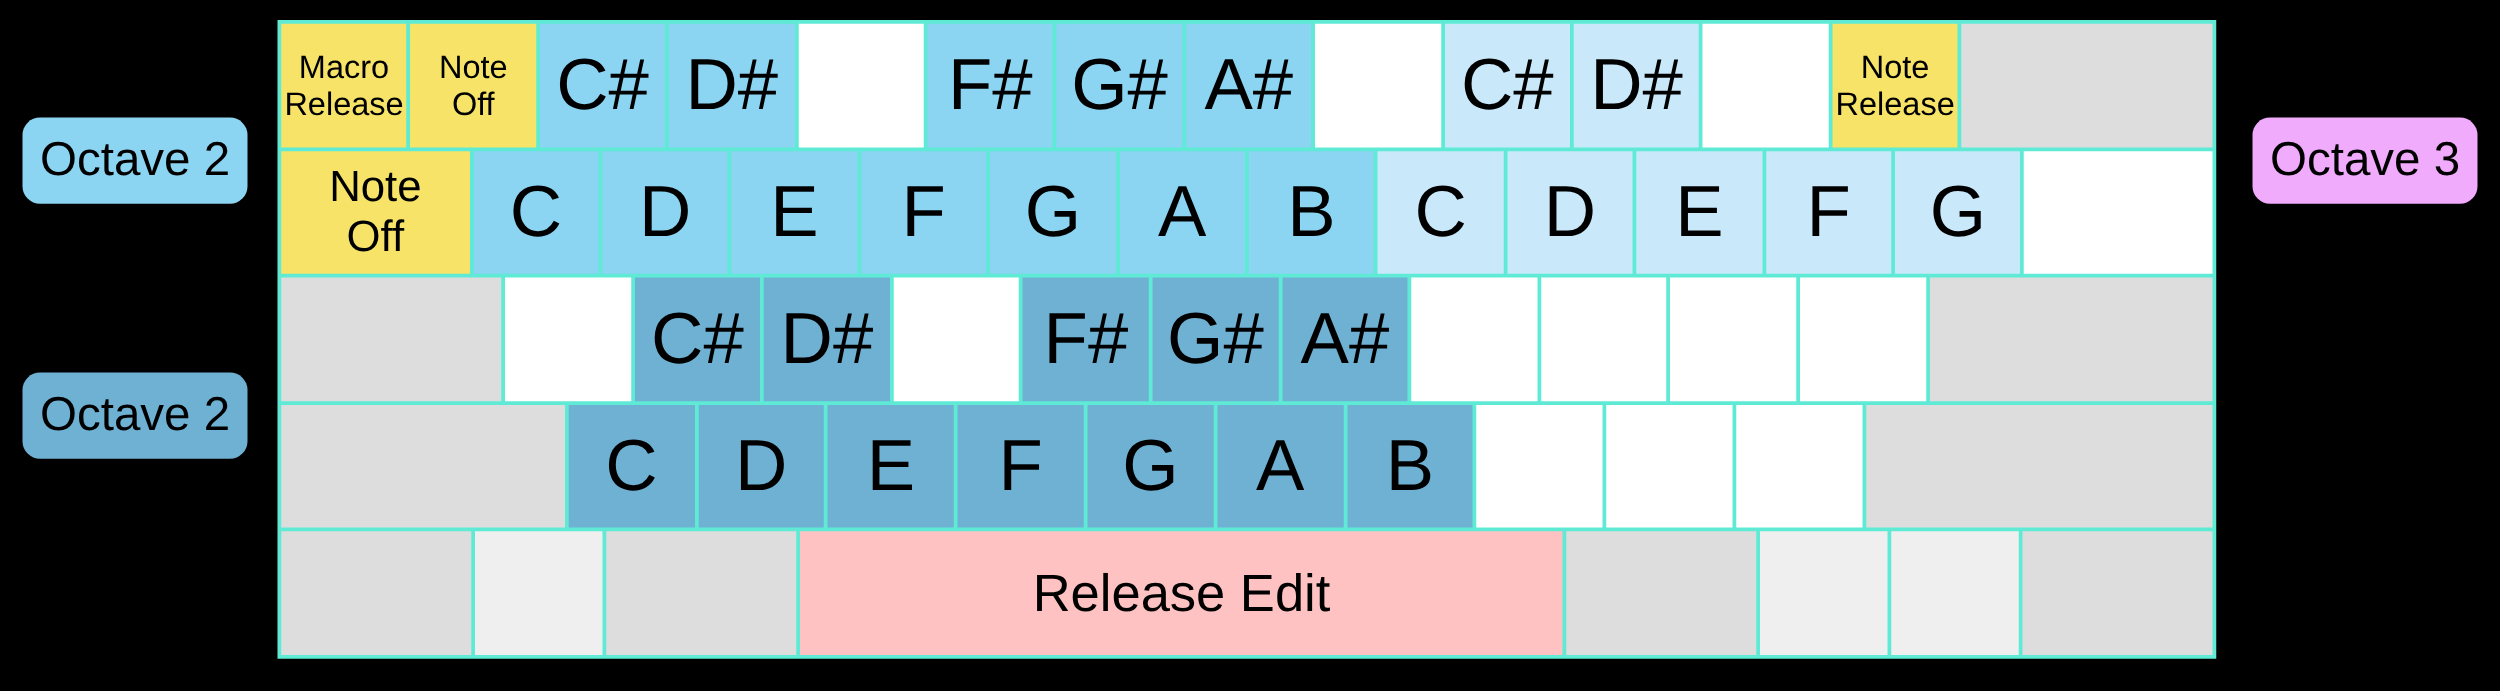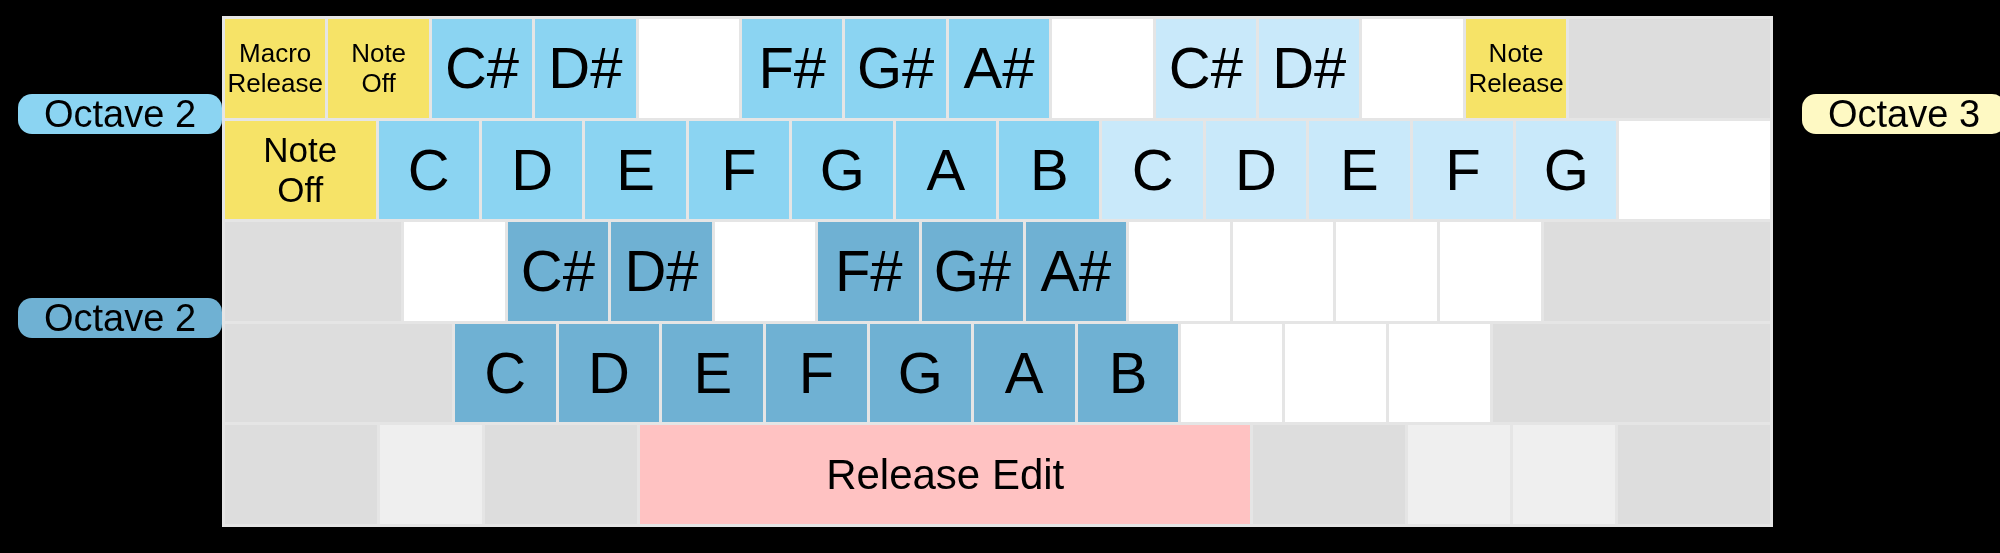--- a/index.html
+++ b/index.html
@@ -16,21 +16,21 @@
     width: 2000px;
     height: 553px;
     background: #000000;
   }
   .keyboard {
     position: absolute;
     left: 222px;
     top: 16px;
     width: 1551px;
     height: 511px;
-    background: #e5e5e5;
+    background: #5eead4;
     box-sizing: border-box;
     padding: 3px;
     display: flex;
     flex-direction: column;
     gap: 3px;
   }
   .kb-row {
     display: flex;
     flex: 1 0 0;
     gap: 3px;
@@ -48,42 +48,42 @@
   .key-label {
     white-space: pre-line;
     display: block;
   }
   .size-lg { font-size: 58px; line-height: 1.0; }
   .size-md { font-size: 35px; line-height: 1.15; }
   .size-sm { font-size: 26px; line-height: 1.18; }
   .size-xl { font-size: 42px; line-height: 1.0; }
   .pill {
     position: absolute;
-    height: 40px;
+    height: 69px;
     display: flex;
     align-items: center;
     justify-content: center;
-    padding: 0 26px;
+    padding: 0 14px;
     border-radius: 14px;
     font-size: 38px;
     color: #000000;
     white-space: nowrap;
     box-sizing: border-box;
   }
 </style>
 </head>
 <body>
 
 <div class="stage">
 
   <div class="pill" style="left: 18px; top: 94px; background: rgb(139, 212, 242);">Octave 2</div>
 
   <div class="pill" style="left: 18px; top: 298px; background: rgb(111, 177, 211);">Octave 2</div>
 
-  <div class="pill" style="left: 1802px; top: 94px; background: #fef9c3;">Octave 3</div>
+  <div class="pill" style="left: 1802px; top: 94px; background: #f0abfc;">Octave 3</div>
 
   <div class="keyboard">
       <div class="kb-row">
         <div class="key size-sm" style="flex: 1 0 0px; background: rgb(246, 227, 103);">
           <span class="key-label">Macro
 Release</span>
         </div>
         <div class="key size-sm" style="flex: 1 0 0px; background: rgb(246, 227, 103);">
           <span class="key-label">Note
 Off</span>

